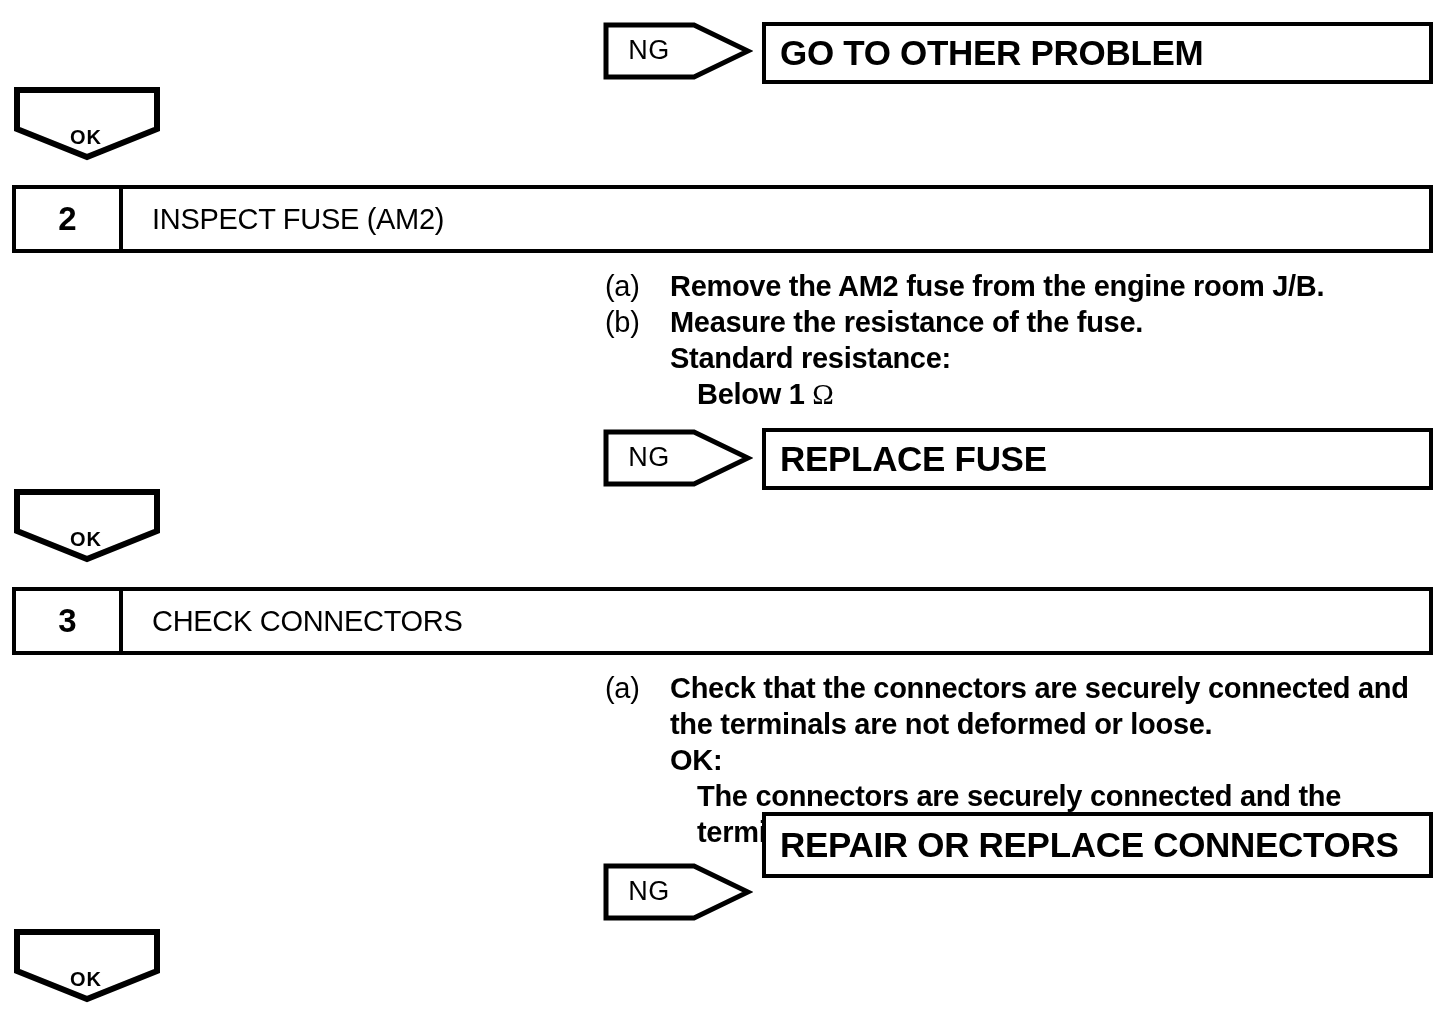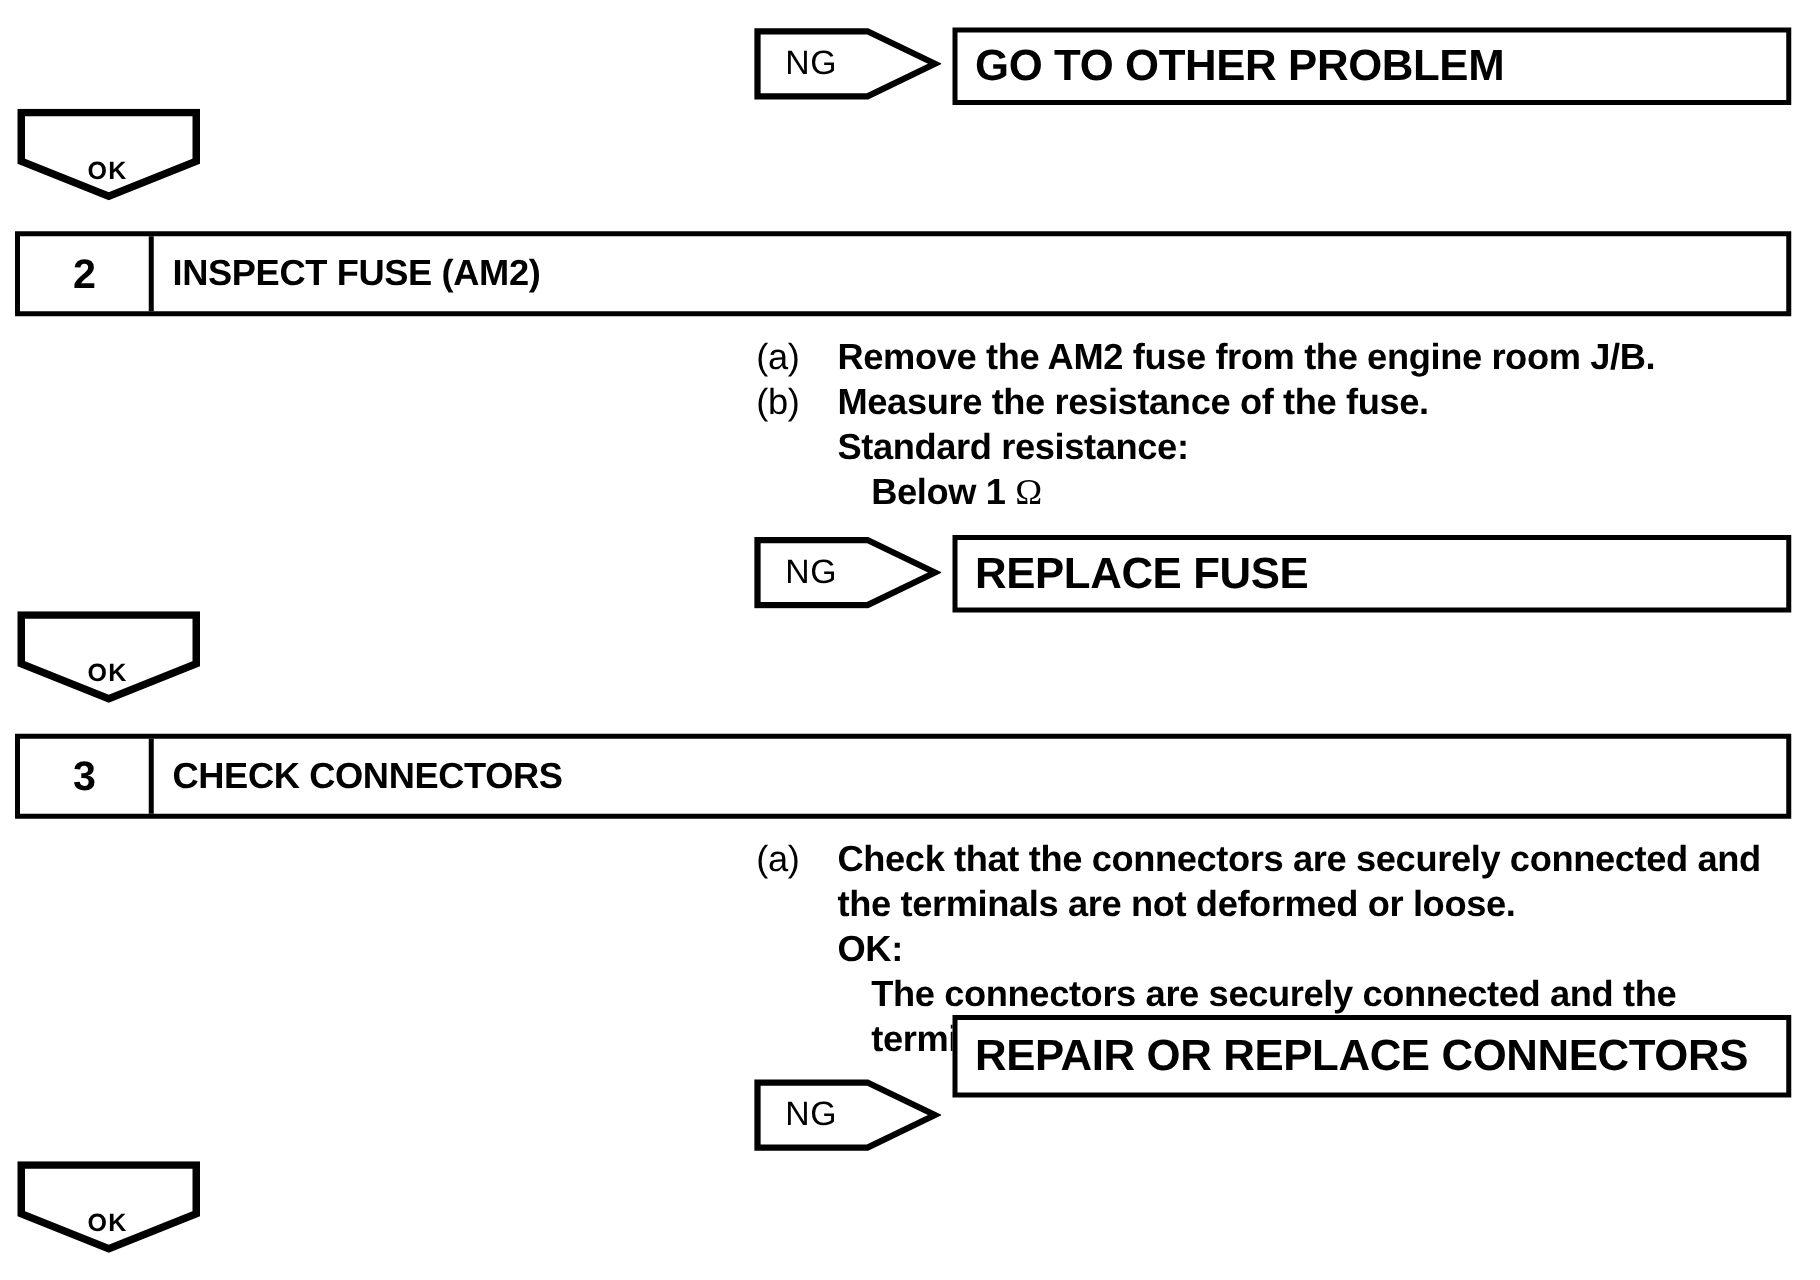--- a/index.html
+++ b/index.html
@@ -50,22 +50,22 @@
   }
   .step-number {
     width: 107px; flex: 0 0 107px;
     border-right: 4px solid #000;
     display: flex; align-items: center; justify-content: center;
     font-weight: bold; font-size: 33px;
   }
   .step-title {
     flex: 1;
     display: flex; align-items: center;
-    padding-left: 15px;
-    font-weight: bold; font-size: 29px; letter-spacing: -0.3px;
+    padding-left: 29px;
+    font-weight: normal; font-size: 29px; letter-spacing: -0.3px;
   }
 
   
   .step-body {
     left: 605px; width: 820px;
     font-size: 29px; line-height: 36px; letter-spacing: -0.3px;
   }
   .inst-row { display: flex; }
   .inst-label { width: 65px; flex: 0 0 65px; }
   .inst-text { white-space: pre-line; font-weight: bold; }

